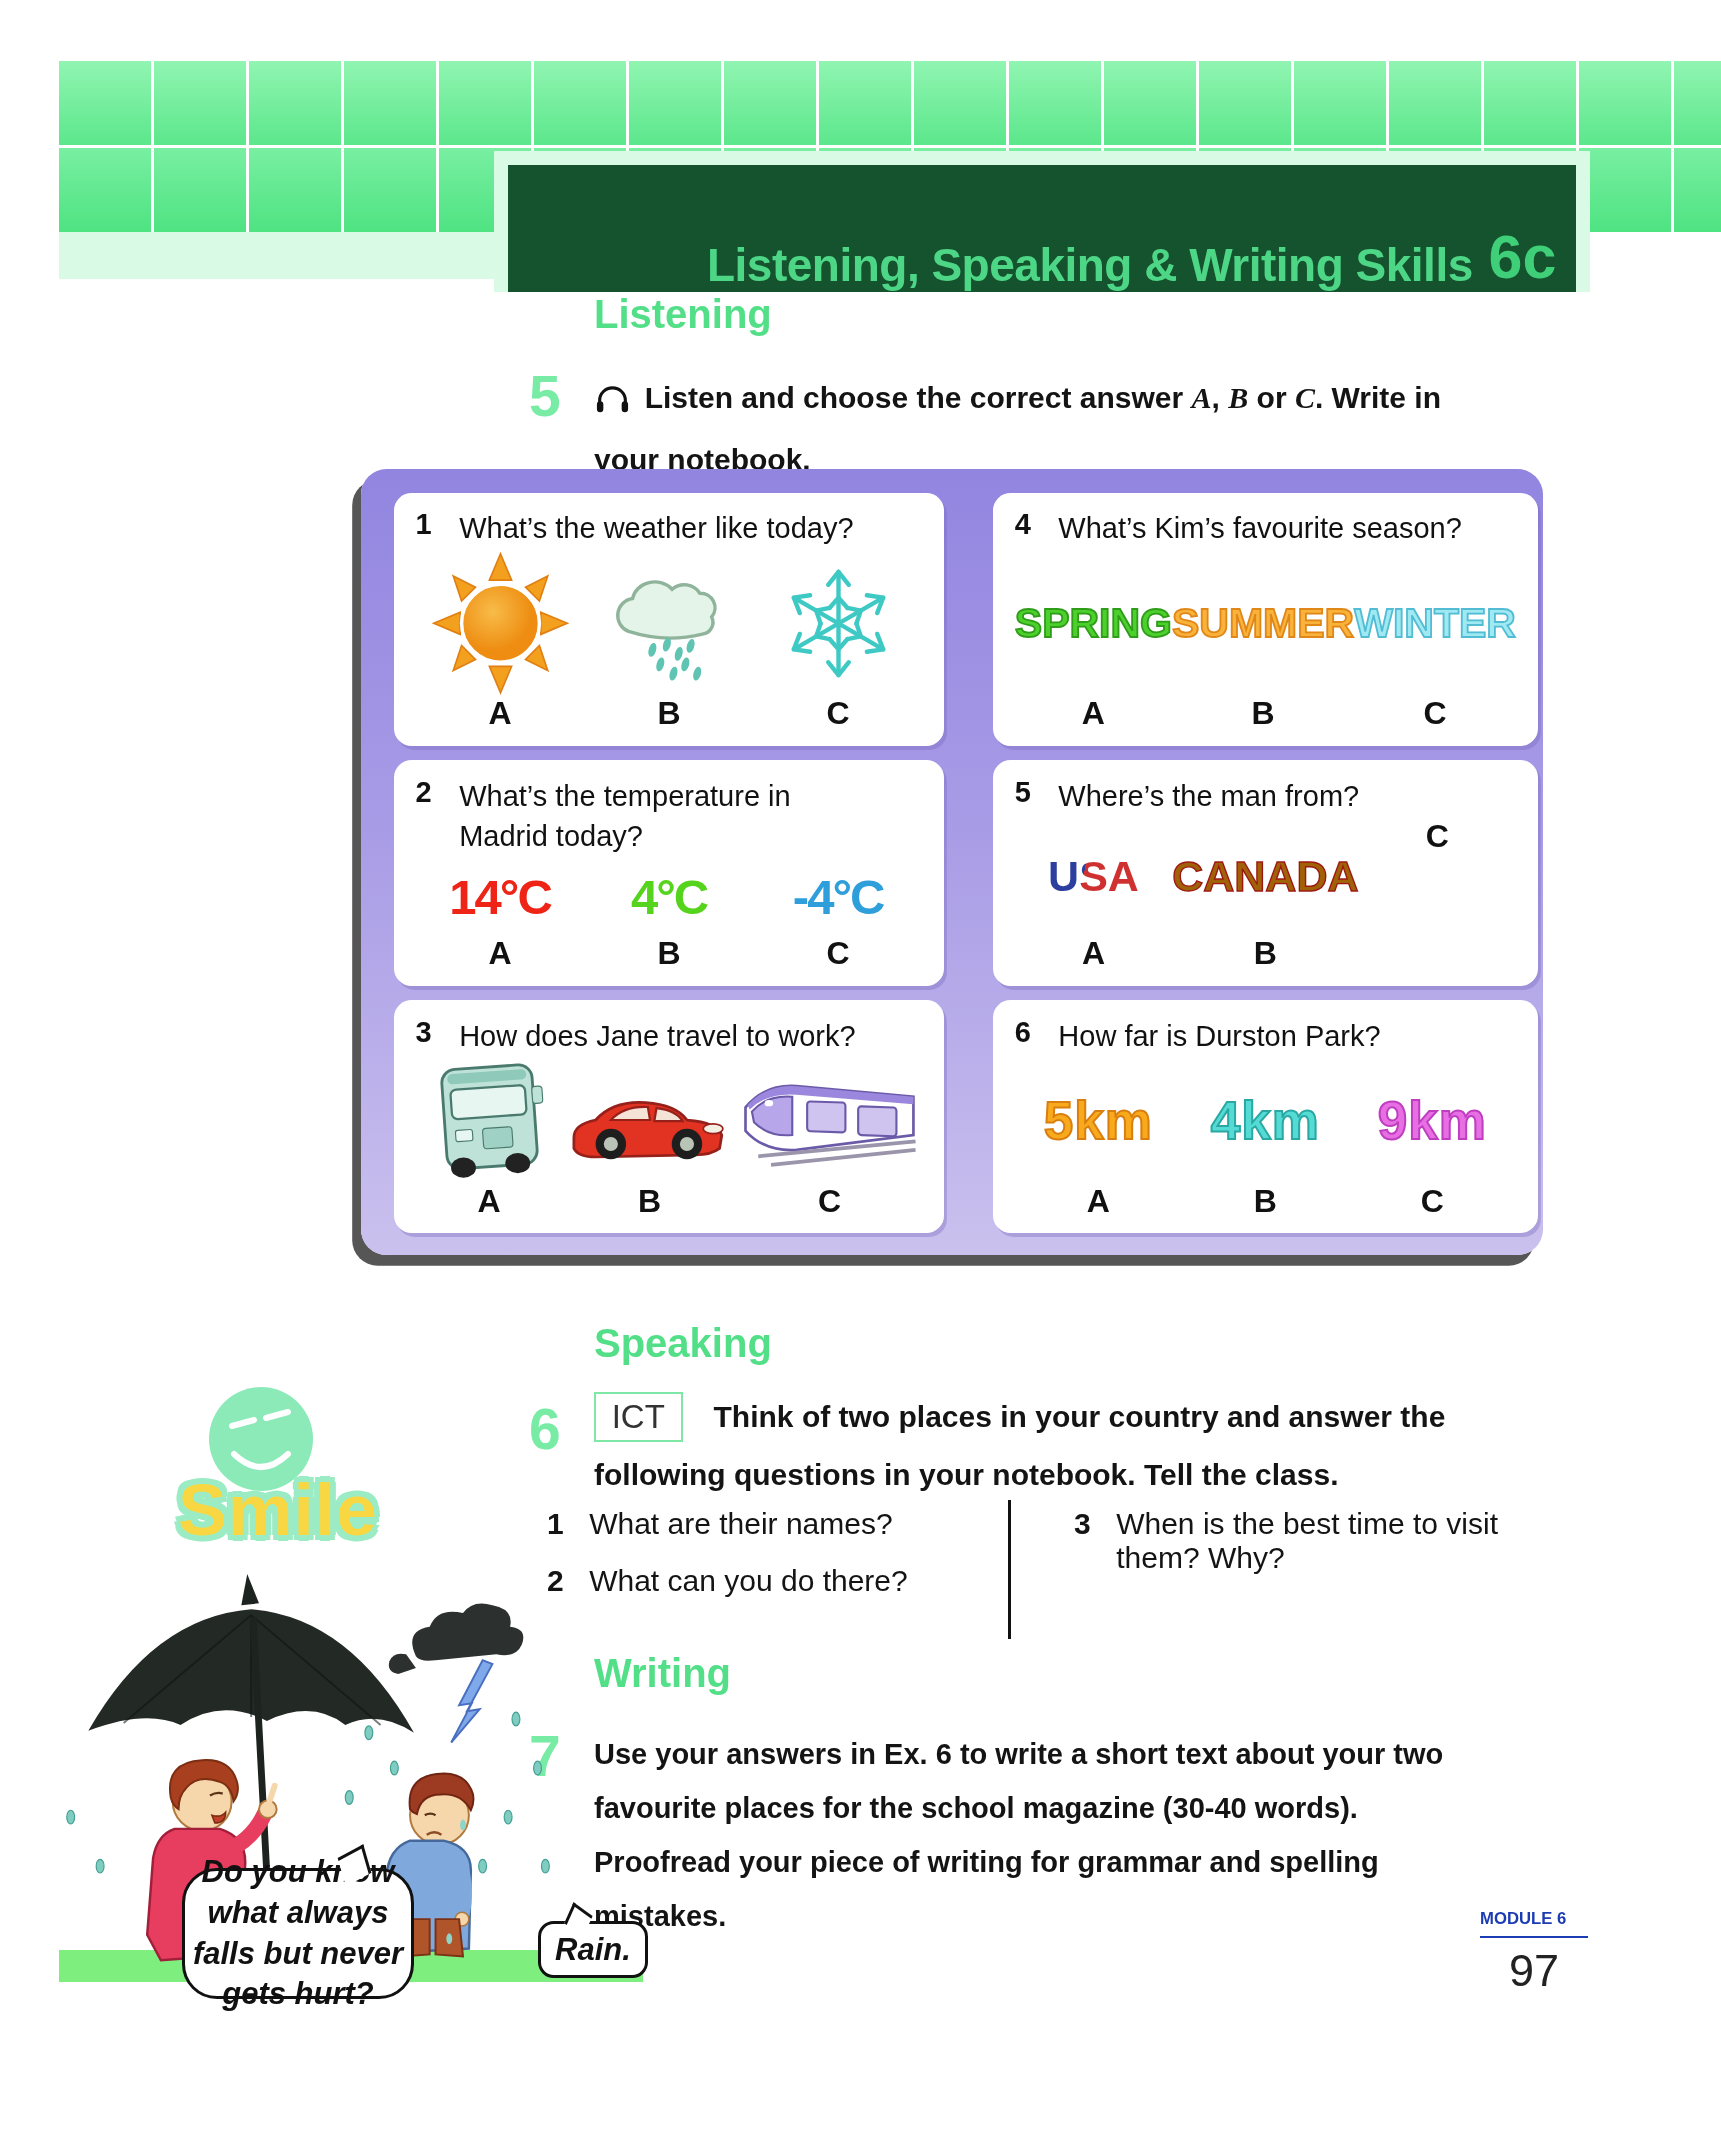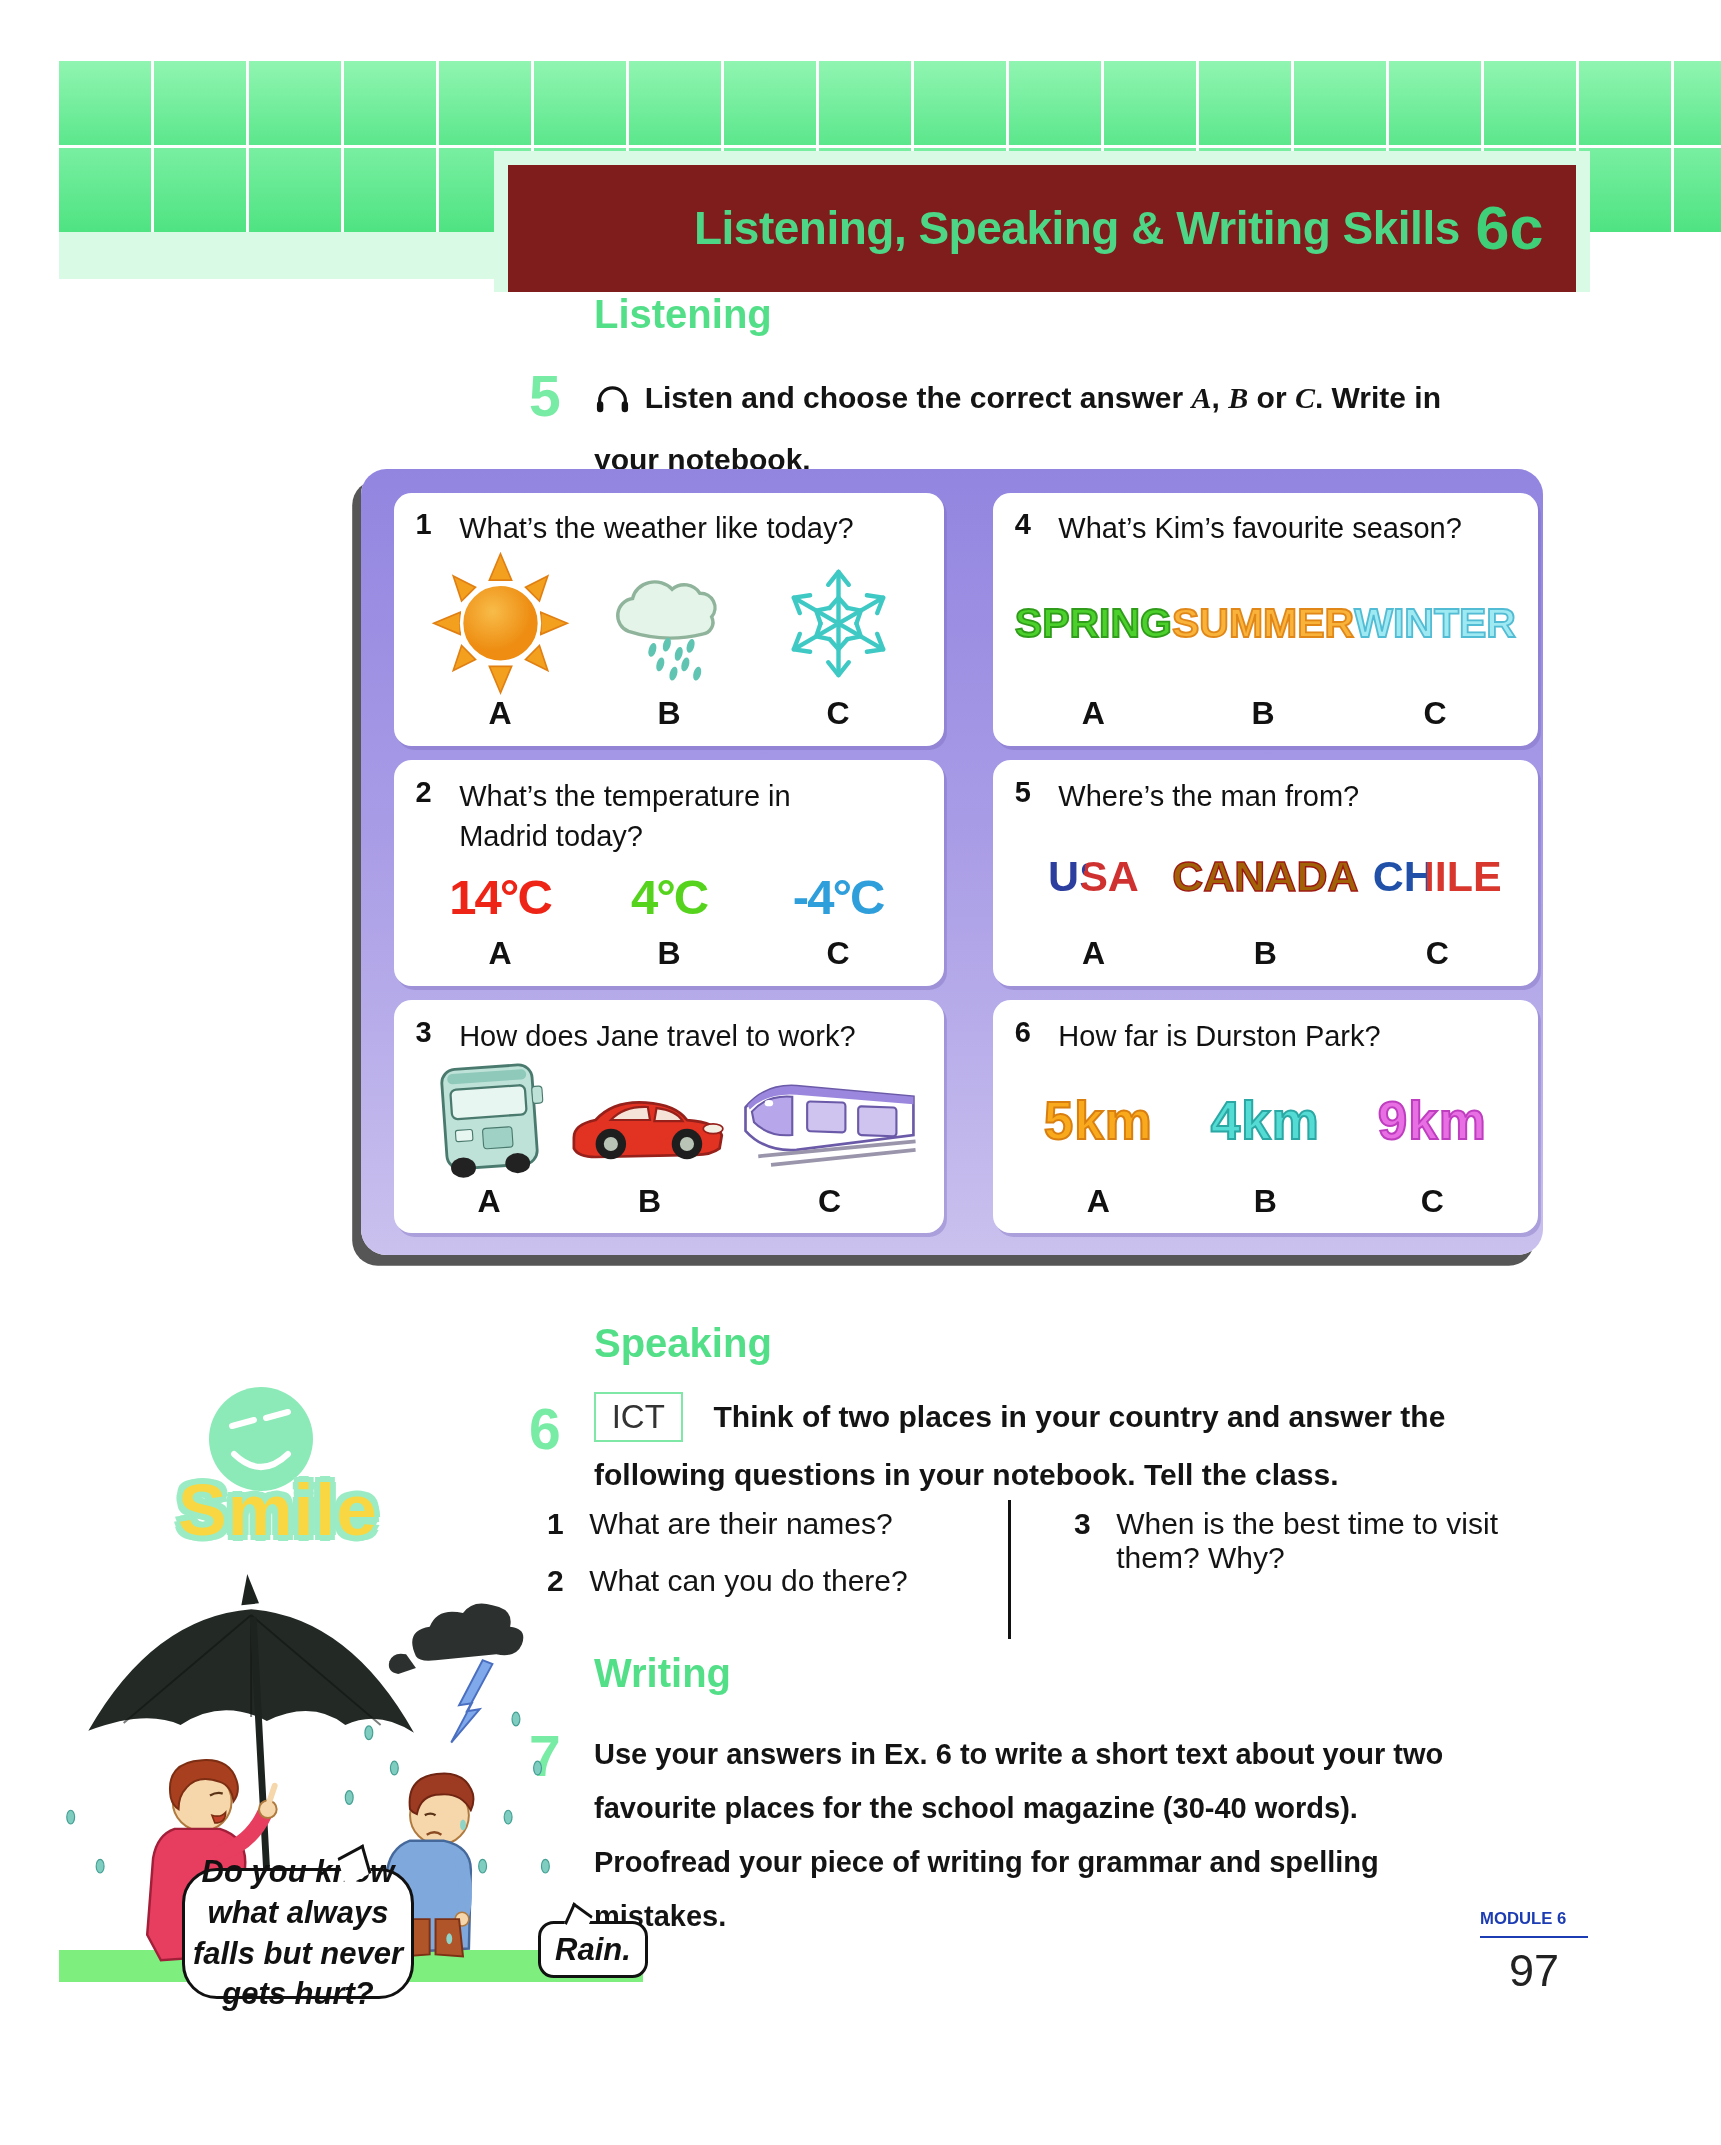--- a/index.html
+++ b/index.html
@@ -10,22 +10,22 @@
   
   .tile-row{position:absolute;left:59px;width:1662px;height:84px;
     background-image:repeating-linear-gradient(90deg,rgba(255,255,255,0) 0 92px,#ffffff 92px 95px),
                      linear-gradient(180deg,#90f5b1,#5ce78c);}
   .tile-row.r1{top:61px;}
   .tile-row.r2{top:148px;height:84px;
     background-image:repeating-linear-gradient(90deg,rgba(255,255,255,0) 0 92px,#ffffff 92px 95px),
                      linear-gradient(180deg,#79efa1,#4fe382);}
   .mint-strip{left:59px;top:232px;width:443px;height:47px;background:#d9fbe6;}
   .title-outer{left:494px;top:151px;width:1096px;height:141px;background:#d9fbe6;}
-  .title-inner{position:absolute;left:13.7px;top:13.7px;right:13.7px;bottom:0;background:#7f1d1d;
-    display:flex;align-items:center;justify-content:flex-end;padding-right:33px;gap:15.7px;box-sizing:border-box;}
+  .title-inner{position:absolute;left:13.7px;top:13.7px;right:13.7px;bottom:0;background:#14532d;
+    display:flex;align-items:flex-end;justify-content:flex-end;padding-right:20px;gap:15.7px;box-sizing:border-box;}
   .page-title{color:#4ed687;font-size:46px;font-weight:700;letter-spacing:-0.5px;white-space:nowrap;}
   .lesson-code{color:#3fcf79;font-size:61px;font-weight:800;}
 
   
   .section-heading{color:#53df88;font-size:40px;font-weight:800;letter-spacing:0;}
   .ex-num{color:#78eba5;font-size:57px;font-weight:800;}
 
   .instr{font-size:30px;font-weight:700;color:#141414;line-height:56px;}
   .instr .abc{font-family:"Liberation Serif",serif;font-style:italic;font-weight:700;}
   .hp{display:inline-block;vertical-align:-5.9px;margin-right:13.7px;}
@@ -260,23 +260,20 @@
             </div>
             <div class="opt-label">A</div>
           </div>
         <div class="opt">
             <div class="opt-media">
               <span class="country country-b">CANADA</span>
             </div>
             <div class="opt-label">B</div>
           </div>
         <div class="opt">
-            <div class="opt-media">
-              <span class="country country-c">CHILE</span>
-            </div>
             <div class="opt-label">C</div>
           </div>
       </div>
     </div>
 
     <div class="card">
       <div class="q-head">
           <span class="q-num">3</span>
           <span class="q-text">How does Jane travel to work?</span>
         </div>

